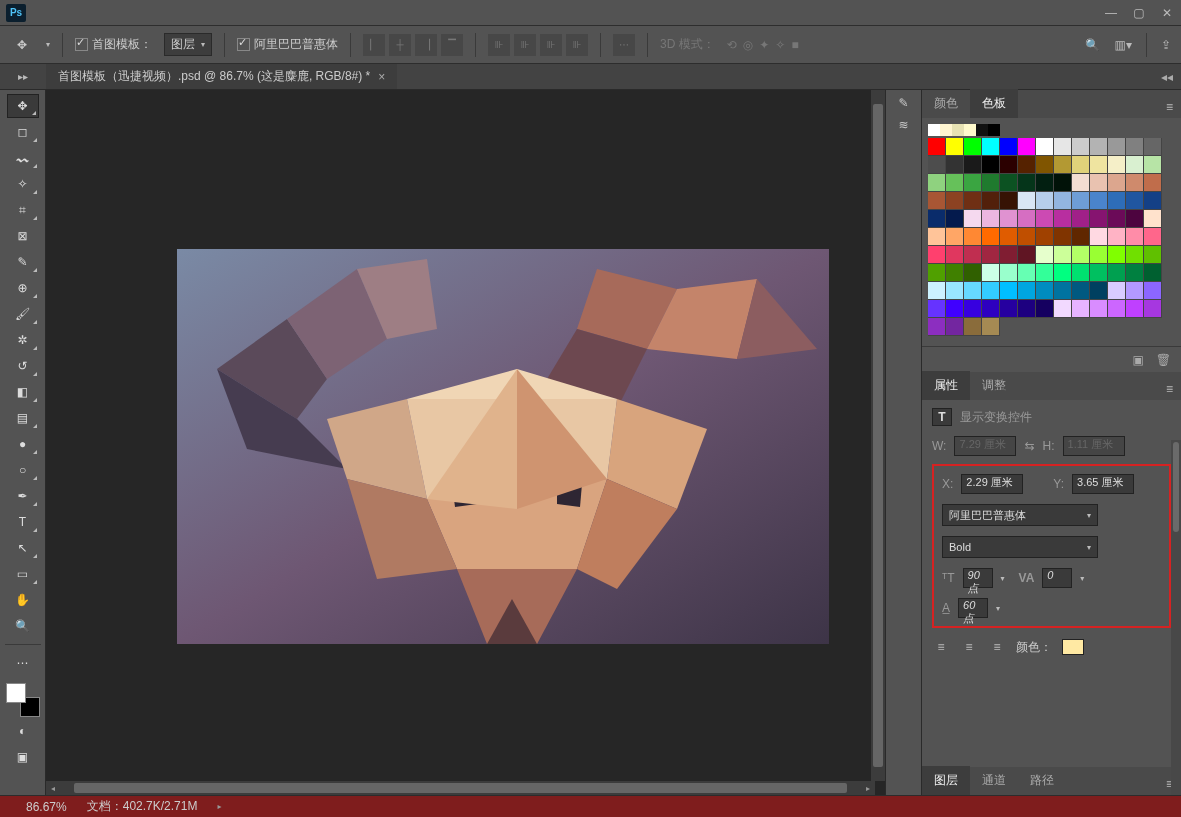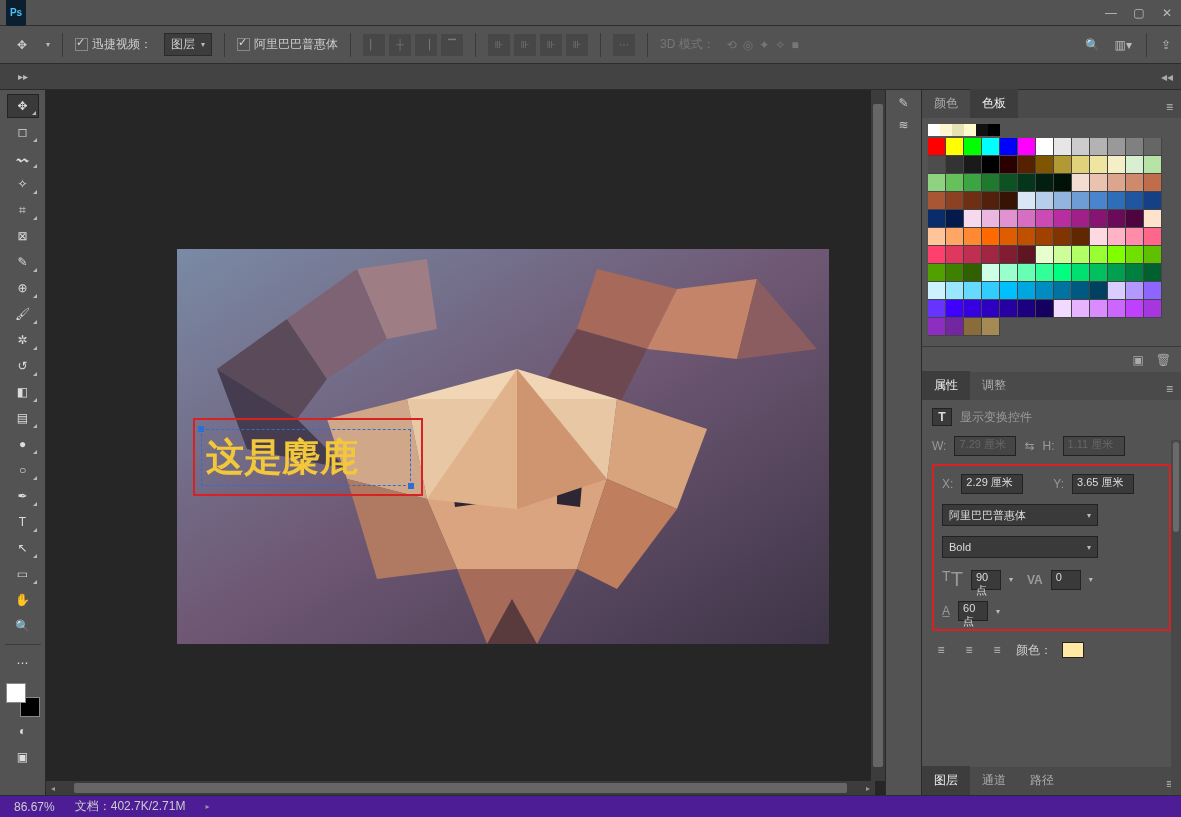--- a/index.html
+++ b/index.html
@@ -1,19 +1,19 @@
 <!DOCTYPE html>
 <html><head>
 <meta charset="utf-8">
 <style>
   * { box-sizing: border-box; margin: 0; padding: 0; font-family: "Microsoft YaHei", Arial, sans-serif; }
   body { background:#535353; width:1181px; height:817px; overflow:hidden; position:relative; color:#ddd; font-size:12px; }
   
   .menubar { height:26px; background:#535353; border-bottom:1px solid #2e2e2e; display:flex; align-items:center; padding-left:6px; }
-  .ps-logo { width:20px; height:27px; background:#0b1f2e; color:#4fc3f7; font-weight:bold; font-size:10px; display:flex; align-items:center; justify-content:center; border-radius:2px; margin-right:10px; }
+  .ps-logo { width:20px; height:18px; background:#0b1f2e; color:#4fc3f7; font-weight:bold; font-size:10px; display:flex; align-items:center; justify-content:center; border-radius:2px; margin-right:10px; }
   .menu-item { padding:4px 8px; cursor:default; color:#ddd; }
   .menu-item.highlight { border:2px solid #d62222; padding:2px 6px; }
   .window-controls { margin-left:auto; display:flex; color:#bbb; }
   .winbtn { width:28px; height:22px; display:flex; align-items:center; justify-content:center; }
   
   .optionsbar { height:38px; background:#535353; border-bottom:1px solid #2d2d2d; display:flex; align-items:center; padding:0 10px; gap:12px; color:#ccc; }
   .tool-icon { width:24px; height:24px; display:flex; align-items:center; justify-content:center; }
   .opt-sep { width:1px; height:24px; background:#3a3a3a; }
   .chk { width:13px; height:13px; border:1px solid #888; display:inline-block; position:relative; vertical-align:middle; margin-right:4px; }
   .chk::after { content:"✓"; position:absolute; top:-3px; left:0; font-size:11px; color:#ddd;}
@@ -56,28 +56,28 @@
   .swatch-grid .c { width:18px; height:18px; border-right:1px solid #444; border-bottom:1px solid #444;}
   .panel-footer { height:26px; display:flex; justify-content:flex-end; align-items:center; gap:12px; padding-right:10px; color:#aaa; border-top:1px solid #3a3a3a;}
   .prop-panel { display:flex; flex-direction:column;}
   .prop-body { display:flex; flex-direction:column; padding:8px 10px 12px 10px; gap:10px;}
   .prop-row { display:flex; align-items:center; gap:8px; color:#999; font-size:12px;}
   .prop-input { background:#3a3a3a; border:1px solid #222; color:#ddd; height:20px; padding:0 4px; font-size:11px;}
   .prop-input.dim { color:#666; background:#454545; }
   .prop-select { background:#3a3a3a; border:1px solid #222; color:#ddd; height:22px; width:156px; display:flex; align-items:center; justify-content:space-between; padding:0 6px; font-size:11px;}
   .caret { font-size:8px; color:#bbb;}
   .prop-box { border:2px solid #d62222; padding:8px; margin-top:-2px; display:flex; flex-direction:column; gap:10px;}
-  .mini { width:30px;}
+  .mini { width:30px;font-style:italic;}
   .T-icon{width:20px;height:18px;background:#3a3a3a;display:flex;align-items:center;justify-content:center;font-weight:bold;color:#ddd;border:1px solid #222;}
   .align-row{display:flex;align-items:center;gap:10px;color:#ccc;}
   .align-row .ab{width:18px;height:18px;display:flex;align-items:center;justify-content:center;color:#bbb;}
   .color-chip{width:22px;height:16px;background:#ffe9a3;border:1px solid #222;}
   .bottom-panel{height:auto; margin-top:auto;}
   
-  .statusbar { height:22px; background:#4c1d95; border-top:1px solid #2c2c2c; display:flex; align-items:center; padding-left:14px; gap:20px; color:#ccc;}
+  .statusbar { height:22px; background:#7f1d1d; border-top:1px solid #2c2c2c; display:flex; align-items:center; padding-left:26px; gap:20px; color:#ccc;}
   .statusbar .car{font-size:8px;color:#999;}
   .scrollbar-h{height:14px;background:#3c3c3c;position:absolute;left:46px;right:306px;bottom:22px;display:flex;align-items:center;}
   .scrollbar-h .thumb{height:10px;background:#666;flex:1;margin:0 14px;border-radius:2px;}
   .scrollbar-h .arr{width:14px;text-align:center;color:#999;font-size:8px;}
   .scrollbar-v{width:14px;background:#3c3c3c;position:absolute;top:90px;bottom:36px;right:296px;}
   .scrollbar-v .thumb{width:10px;background:#666;margin:14px auto;height:calc(100% - 28px);border-radius:2px;}
   .panel-scroll{width:10px;position:absolute;right:0;top:440px;bottom:22px;background:#484848;}
   .panel-scroll .th{width:6px;background:#6a6a6a;margin:2px auto;height:90px;border-radius:3px;}
 </style>
 </head>
@@ -89,21 +89,21 @@
     <div class="winbtn">—</div>
     <div class="winbtn">▢</div>
     <div class="winbtn">✕</div>
   </div>
 </div>
 
 <div class="optionsbar">
   <div class="tool-icon">✥</div>
   <span style="font-size:8px;color:#bbb;">▾</span>
   <div class="opt-sep"></div>
-  <label><span class="chk"></span><span>迅捷视频：</span></label>
+  <label><span class="chk"></span><span>首图模板：</span></label>
   <div class="combo">
       <span>图层</span>
       <span class="caret">▾</span>
     </div>
   <div class="opt-sep"></div>
   <label><span class="chk"></span><span>阿里巴巴普惠体</span></label>
   <div class="opt-sep"></div>
   <div class="align-btns">
     <div class="align-btn">▏</div>
     <div class="align-btn">┼</div>
@@ -131,20 +131,24 @@
   <div class="right-opts">
     <span>🔍</span>
     <span>▥▾</span>
     <span class="opt-sep"></span>
     <span>⇪</span>
   </div>
 </div>
 
 <div class="tab-row">
   <div class="handle">▸▸</div>
+  <div class="doc-tab">
+    <span>首图模板（迅捷视频）.psd @ 86.7% (这是麋鹿, RGB/8#) *</span>
+    <span class="close">×</span>
+  </div>
   <div style="margin-left:auto;padding-right:8px;color:#aaa;display:flex;align-items:center;">◂◂</div>
 </div>
 
 <div class="main">
 
   <div class="toolbox">
     <div class="tbx active corner">✥</div>
     <div class="tbx corner">◻</div>
     <div class="tbx corner">〰</div>
     <div class="tbx corner">✧</div>
@@ -211,25 +215,20 @@
 
         <polygon points="275,235 300,225 300,255 278,258" fill="#2e2633"></polygon>
         <polygon points="380,225 405,235 403,258 380,255" fill="#2e2633"></polygon>
 
         <polygon points="230,150 340,120 440,150" fill="#f0d6b5"></polygon>
         <polygon points="340,120 250,250 340,260" fill="#e0b38c"></polygon>
         <polygon points="340,120 430,230 340,260" fill="#cf9470"></polygon>
         <polygon points="250,250 280,320 200,330 170,230" fill="#b07a62"></polygon>
         <polygon points="430,230 500,260 440,340 400,320" fill="#bf7e5e"></polygon>
       </svg>
-    </div>
-    <div class="text-layer">
-      <div class="text-inner">
-        <div class="txt">这是麋鹿</div>
-      </div>
     </div>
   </div>
 
   <div class="right-strip">
     <div>✎</div>
     <div>≋</div>
   </div>
 
   <div class="panels">
 
@@ -415,21 +414,21 @@
           </div>
           <div class="prop-select">
               <span>阿里巴巴普惠体</span>
               <span class="caret">▾</span>
             </div>
           <div class="prop-select">
               <span>Bold</span>
               <span class="caret">▾</span>
             </div>
           <div class="prop-row">
-            <span style="font-size:20px;">ᵀT</span>
+            <span style="font-size:12px;">ᵀT</span>
             <div class="prop-input mini">90 点</div>
               <span class="caret">▾</span>
             <span style="margin-left:6px;font-weight:bold;">VA</span>
             <div class="prop-input mini">0</div>
               <span class="caret">▾</span>
           </div>
           <div class="prop-row">
             <span>A̲</span>
             <div class="prop-input mini">60 点</div>
               <span class="caret">▾</span>

